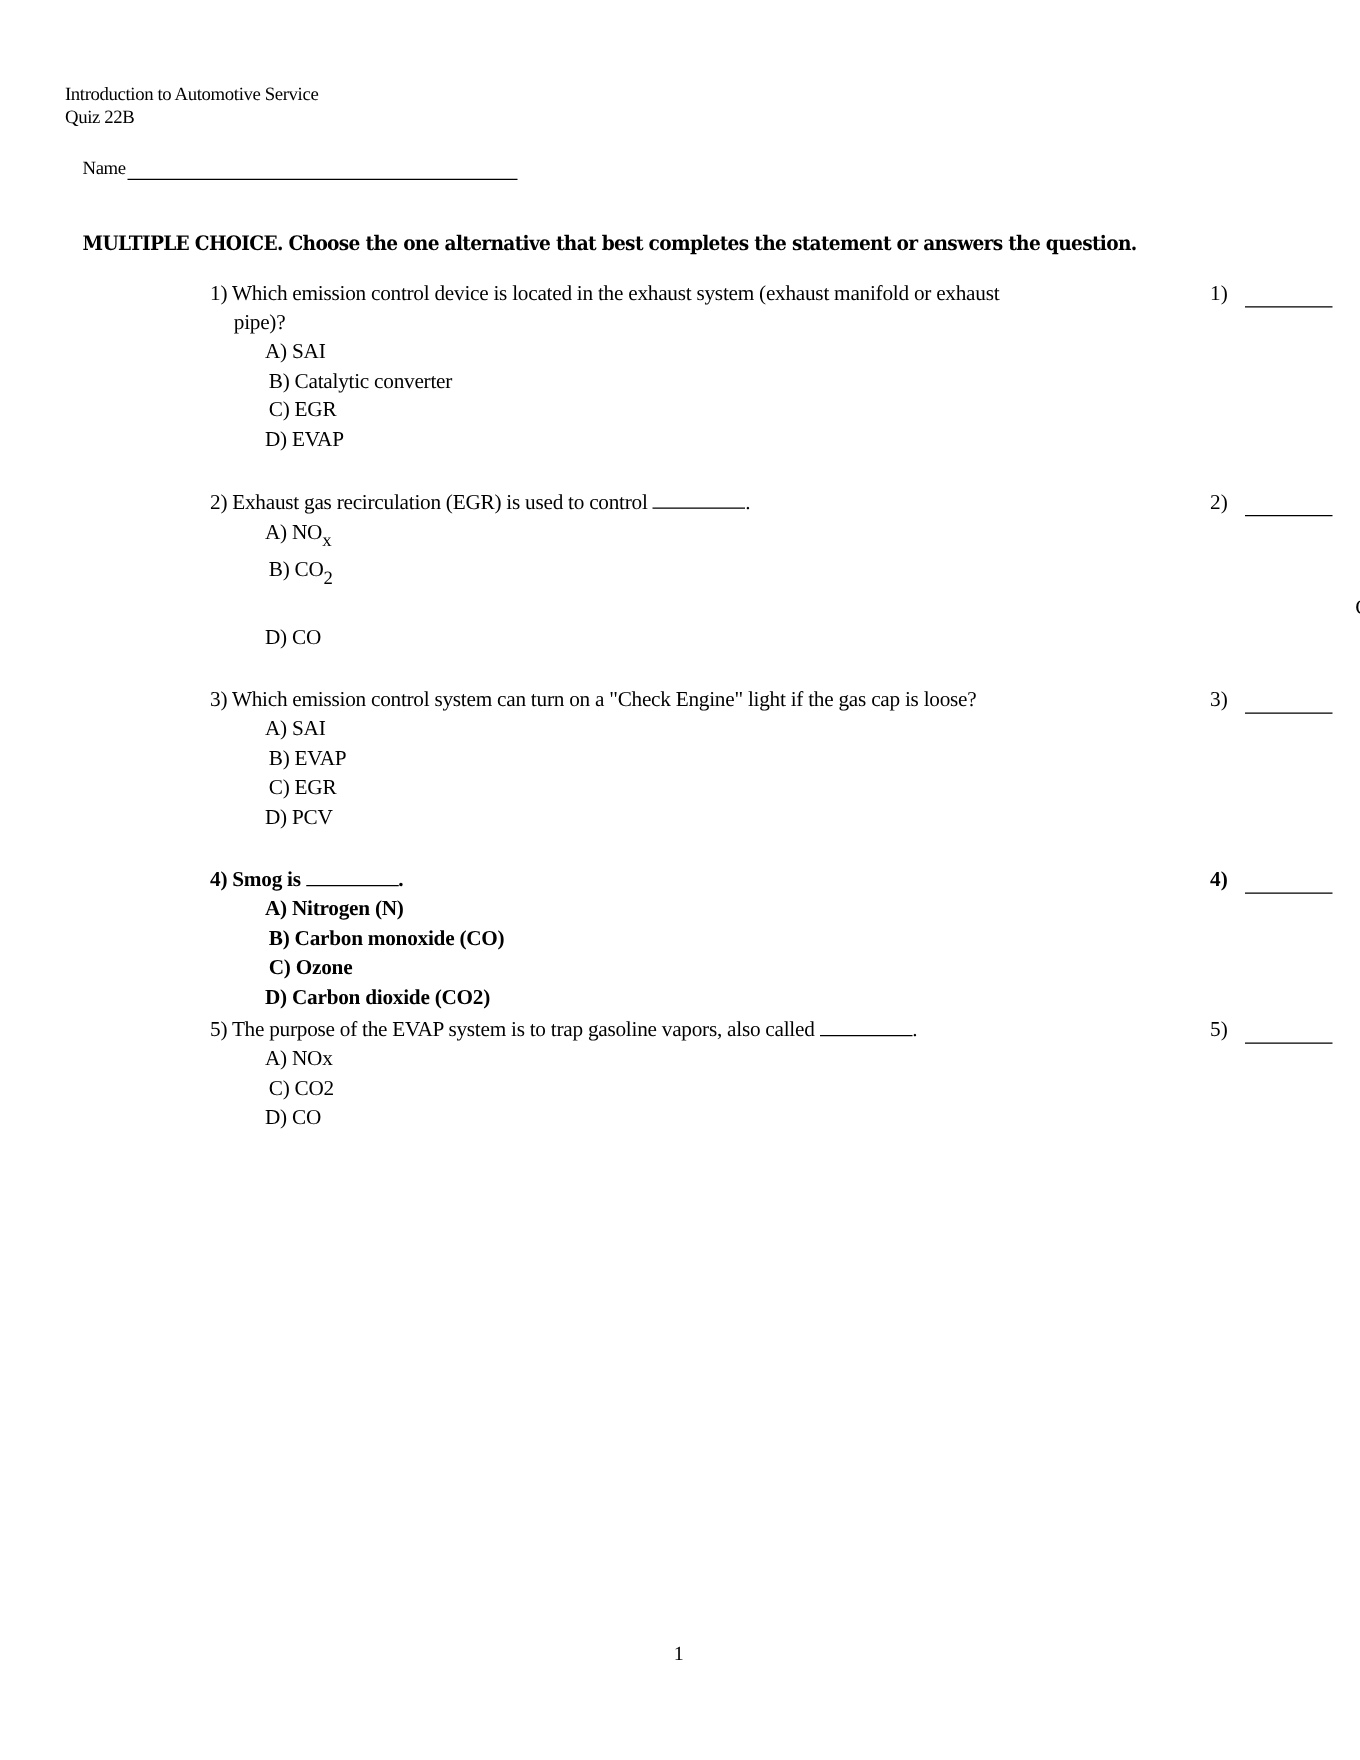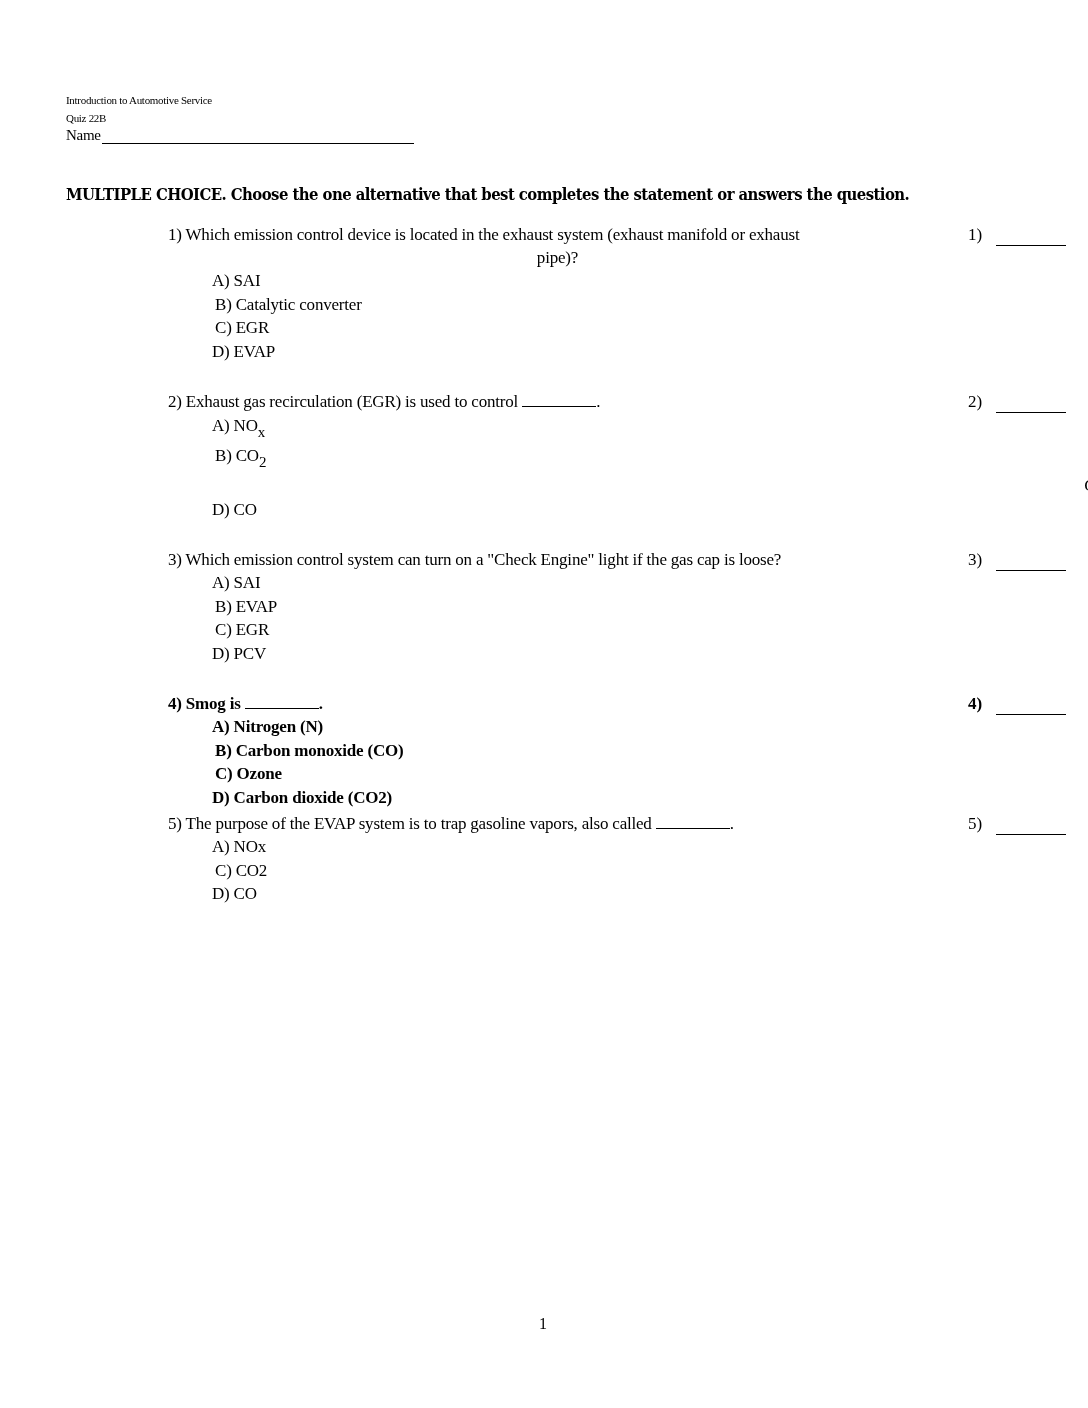--- a/index.html
+++ b/index.html
@@ -10,25 +10,24 @@
     body {
       width: 1088px;
       height: 1408px;
       position: relative;
       overflow: hidden;
       color: #000000;
       font-family: "Liberation Serif", "DejaVu Serif", serif;
     }
     .header-line {
       position: absolute;
-      left: 66px;
-      font-size: 11px;
+      left: 52px;
+      font-size: 15px;
       line-height: 18px;
       letter-spacing: -0.3px;
-      margin-top: 24px;
     }
     #course-title { top: 67px; }
     #quiz-title { top: 85px; }
     #name-row {
       position: absolute;
       left: 66px;
       top: 125px;
       font-size: 15px;
       line-height: 18px;
       display: flex;
@@ -62,21 +61,20 @@
     }
     .q-text {
       font-size: 17px;
       line-height: 23px;
       width: 760px;
       letter-spacing: -0.2px;
     }
     .q-text .cont {
       display: block;
       padding-left: 19px;
-      text-align: center;
     }
     .option {
       font-size: 17px;
       line-height: 23.5px;
       padding-left: 44px;
       letter-spacing: -0.2px;
     }
     .option.b, .option.c { padding-left: 47px; }
     .answer-slot {
       position: absolute;

